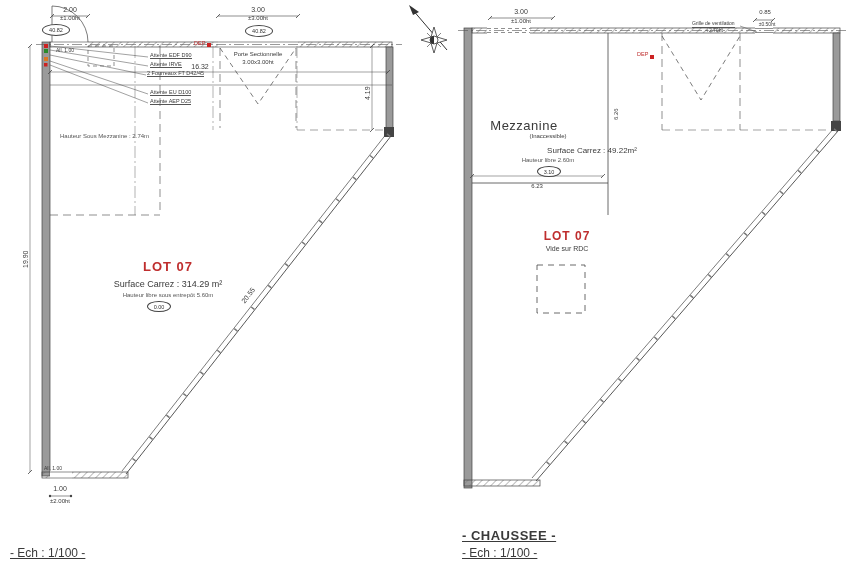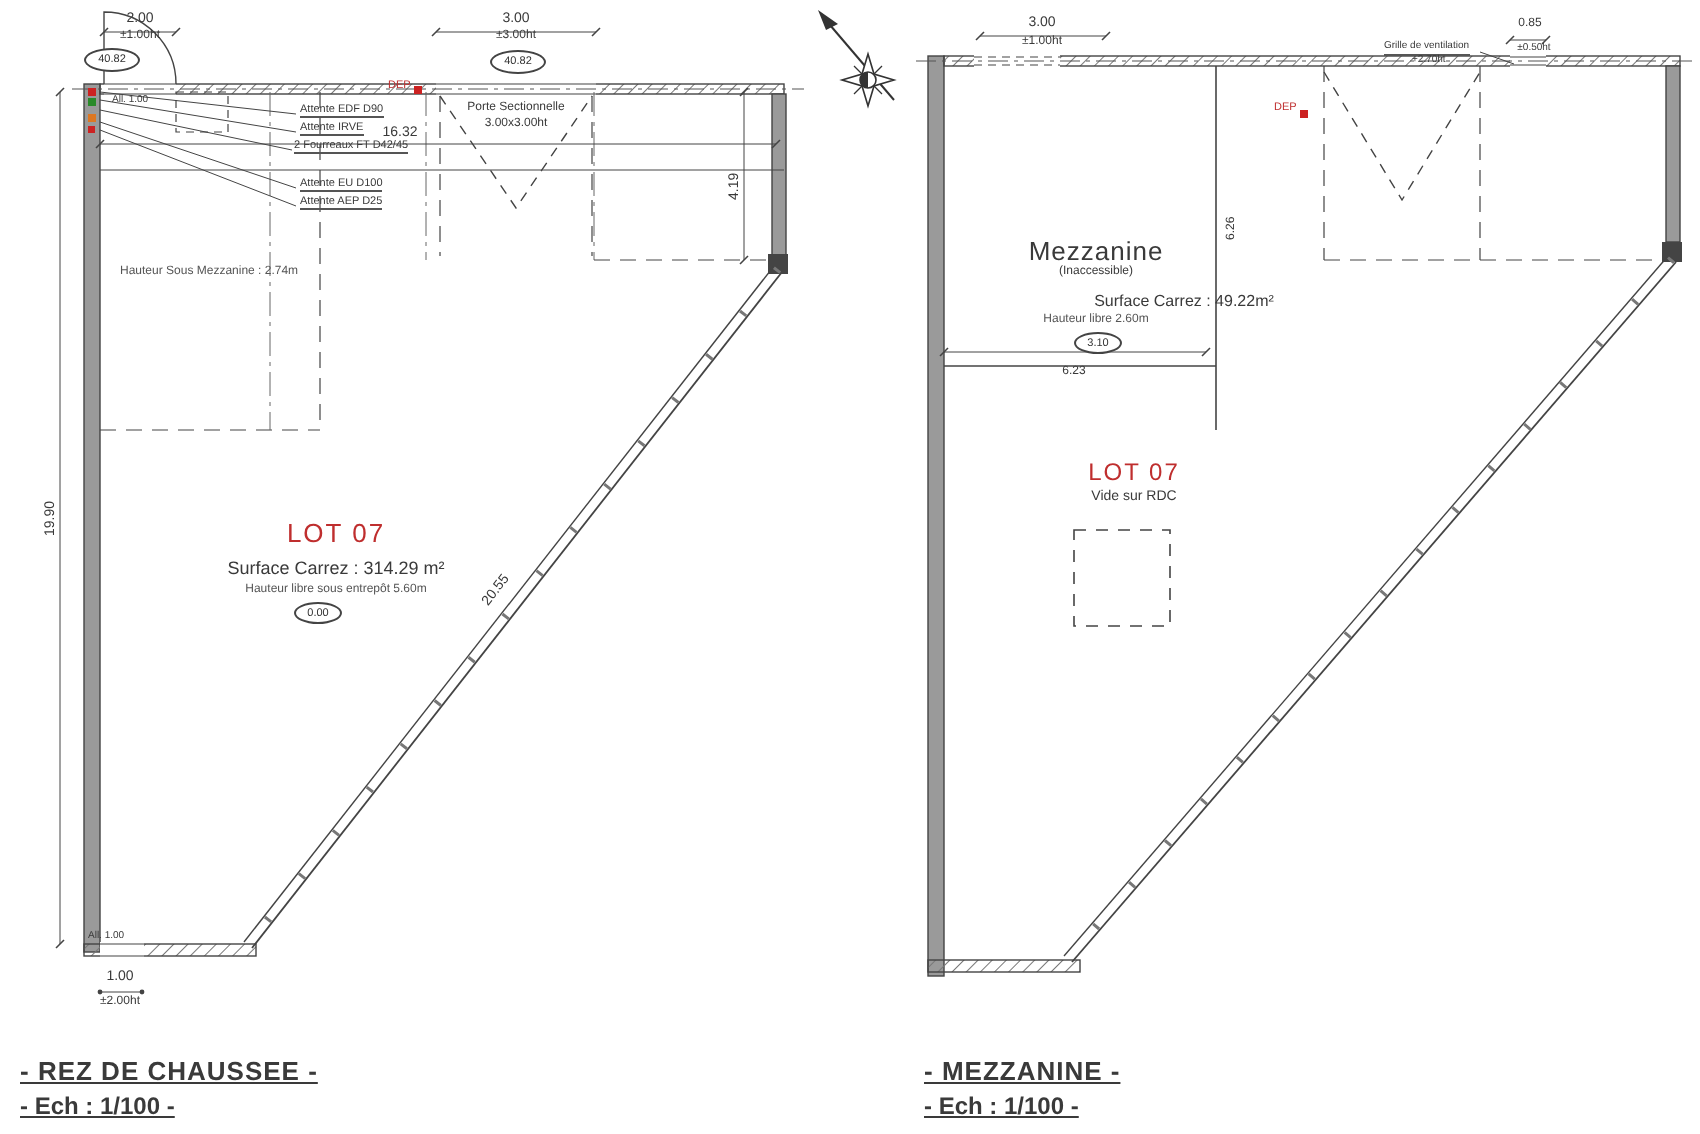--- a/index.html
+++ b/index.html
@@ -9,26 +9,26 @@
   .lbl{position:absolute;white-space:nowrap;color:#3a3a3a;line-height:1.1;}
   .c{transform:translateX(-50%);}
   .red{color:#bf2e2e;}
   .dim{font-size:7px;}
   .dimsm{font-size:6px;}
   .tiny{font-size:5.5px;}
   .micro{font-size:5px;}
   .att{font-size:5.5px;border-bottom:0.5px solid #555;padding-bottom:0;}
   .oval{position:absolute;border:0.8px solid #444;border-radius:50%;display:flex;
         align-items:center;justify-content:center;font-size:5.5px;background:#fff;}
-  .lot-title{font-size:13px;font-weight:normal;letter-spacing:1px;}
+  .lot-title{font-size:13px;font-weight:bold;letter-spacing:1px;}
   .room-title{font-size:13px;letter-spacing:0.5px;}
   .surface{font-size:9px;}
   .note6{font-size:6px;color:#555;}
   .plan-title{font-size:13px;font-weight:bold;text-decoration:underline;letter-spacing:0.5px;}
-  .plan-scale{font-size:12px;font-weight:bold;text-decoration:underline;text-align:right;}
+  .plan-scale{font-size:12px;font-weight:normal;text-decoration:underline;text-align:right;}
   .rot90{transform:rotate(-90deg);transform-origin:left top;}
   .rotdiag{transform:rotate(-52deg);transform-origin:left top;}
 </style>
 </head>
 <body>
 
 <div class="sheet">
 
 <svg width="850" height="567" viewBox="0 0 850 567">
   <defs>
@@ -197,39 +197,38 @@
 <div class="oval" style="left:147px;top:301px;width:22px;height:9px;">0.00</div>
 
 <div class="lbl dim rot90" style="left:22px;top:268px;">19.90</div>
 <div class="lbl dim rot90" style="left:364px;top:100px;">4.19</div>
 <div class="lbl dim rotdiag" style="left:240px;top:300px;">20.55</div>
 
 <div class="lbl micro" style="left:44px;top:466px;">All. 1.00</div>
 <div class="lbl dim c" style="left:60px;top:485px;">1.00</div>
 <div class="lbl dimsm c" style="left:60px;top:498px;">±2.00ht</div>
 
-<div class="lbl plan-title" style="left:10px;top:529px;">- REZ DE CHAUSSEE -</div>
 <div class="lbl plan-scale" style="left:10px;top:547px;">- Ech : 1/100 -</div>
 
 <div class="lbl dim c" style="left:521px;top:8px;">3.00</div>
 <div class="lbl dimsm c" style="left:521px;top:18px;">±1.00ht</div>
 
 <div class="lbl micro" style="left:692px;top:21px;border-bottom:0.5px solid #555;">Grille de ventilation</div>
 <div class="lbl micro" style="left:706px;top:28px;">+2.70ht</div>
 <div class="lbl dimsm c" style="left:765px;top:9px;">0.85</div>
 <div class="lbl micro c" style="left:767px;top:22px;">±0.50ht</div>
 <div class="lbl tiny red" style="left:637px;top:51px;">DEP</div>
 
-<div class="lbl room-title c" style="left:548px;top:119px;">Mezzanine</div>
+<div class="lbl room-title c" style="left:524px;top:119px;">Mezzanine</div>
 <div class="lbl dimsm c" style="left:548px;top:133px;">(Inaccessible)</div>
 <div class="lbl c" style="left:548px;top:147px;font-size:8px;margin-left:44px;">Surface Carrez : 49.22m²</div>
 <div class="lbl note6 c" style="left:548px;top:157px;">Hauteur libre 2.60m</div>
 <div class="oval" style="left:537px;top:166px;width:22px;height:9px;">3.10</div>
 <div class="lbl dimsm c" style="left:537px;top:166px;margin-top:17px;">6.23</div>
 <div class="lbl dimsm rot90" style="left:613px;top:120px;">6.26</div>
 
 <div class="lbl lot-title red c" style="left:567px;top:230px;font-size:12px;">LOT 07</div>
 <div class="lbl c" style="left:567px;top:245px;font-size:7px;">Vide sur RDC</div>
 
-<div class="lbl plan-title" style="left:462px;top:529px;">- MEZZANINE -</div>
+<div class="lbl plan-title" style="left:462px;top:529px;">- CHAUSSEE -</div>
 <div class="lbl plan-scale" style="left:462px;top:547px;">- Ech : 1/100 -</div>
 
 </div>
 
 </body></html>

